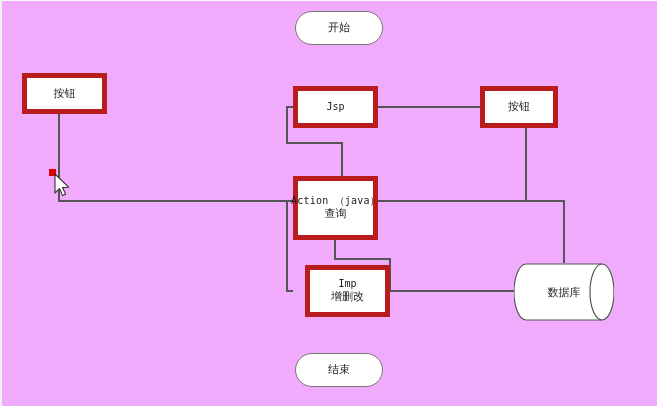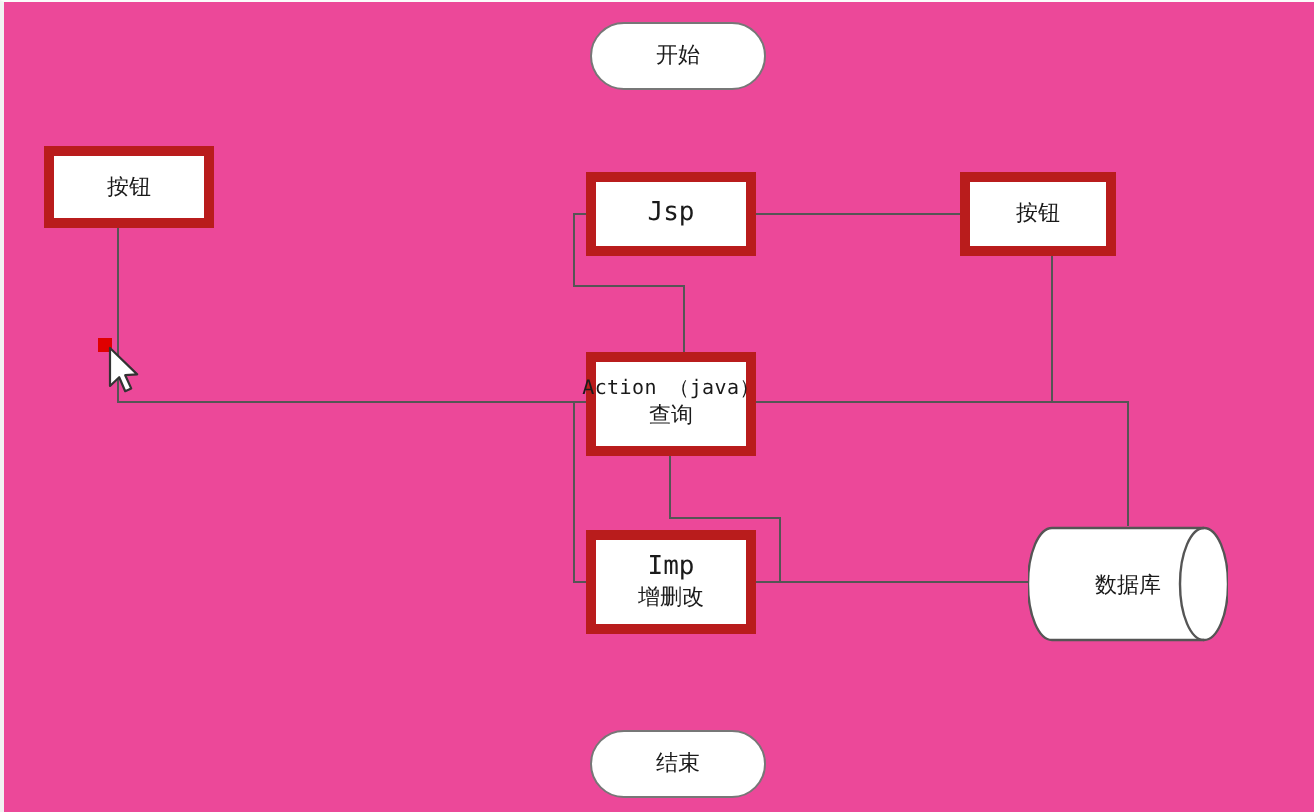--- a/index.html
+++ b/index.html
@@ -8,21 +8,21 @@
     padding: 0;
     background: #ffffff;
   }
   body {
     font-family: "Liberation Sans", sans-serif;
   }
   #canvas {
     position: relative;
     width: 657px;
     height: 406px;
-    background: #ec4899;
+    background: #f0abfc;
     overflow: hidden;
     border-left: 2px solid #f2f2f2;
     border-top: 1px solid #fbfbfb;
     box-sizing: border-box;
   }
   #wires {
     position: absolute;
     left: 0;
     top: 0;
     width: 657px;
@@ -54,21 +54,21 @@
     font-size: 11px;
   }
   .mono-label {
     font-family: "DejaVu Sans Mono", "Liberation Mono", monospace;
     font-size: 10px;
     letter-spacing: 0.2px;
     white-space: nowrap;
   }
   .small-mono {
     font-family: "DejaVu Sans Mono", "Liberation Mono", monospace;
-    font-size: 13px;
+    font-size: 10px;
   }
   .cylinder {
     position: absolute;
     z-index: 2;
   }
   .cylinder .cyl-text {
     position: absolute;
     left: 0;
     top: 0;
     width: 100%;
@@ -120,40 +120,40 @@
   </div>
 
   <div class="node rect" style="left:291px; top:85px; width:85px; height:42px;">
     <span class="small-mono">Jsp</span>
   </div>
 
   <div class="node rect" style="left:478px; top:85px; width:78px; height:42px;">
     <span class="cn-label">按钮</span>
   </div>
 
-  <div class="node rect" style="left:291px; top:175px; width:85px; height:52px;">
+  <div class="node rect" style="left:291px; top:175px; width:85px; height:64px;">
     <span class="mono-label">Action （java）</span>
     <span class="cn-label">查询</span>
   </div>
 
-  <div class="node rect" style="left:291px; top:264px; width:85px; height:52px;">
+  <div class="node rect" style="left:303px; top:264px; width:85px; height:52px;">
     <span class="small-mono">Imp</span>
     <span class="cn-label">增删改</span>
   </div>
 
   <div class="cylinder" style="left:512px; top:262px; width:100px; height:58px;">
     <svg width="100" height="58" viewBox="0 0 100 58">
       <path d="M 12 1 L 88 1 A 12 28 0 0 1 88 57 L 12 57 A 12 28 0 0 1 12 1 Z" fill="#ffffff" stroke="#555555" stroke-width="1.2"></path>
       <path d="M 88 1 A 12 28 0 0 0 88 57" fill="none" stroke="#555555" stroke-width="1.2"></path>
     </svg>
     <span class="cyl-text">数据库</span>
   </div>
 
 
-  <div class="node terminal" style="left:293px; top:364px; width:88px; height:34px;">
+  <div class="node terminal" style="left:293px; top:352px; width:88px; height:34px;">
     <span class="cn-label">结束</span>
   </div>
 
   <div id="endpoint-handle" style="left:47px; top:168px;"></div>
 
   <svg id="mouse-cursor" style="left:52px; top:172px;" width="18" height="26" viewBox="0 0 18 26">
     <path d="M 1 1 L 1 20 L 5.6 15.6 L 8.6 22.6 L 11.6 21.2 L 8.6 14.6 L 14.6 14.2 Z" fill="#ffffff" stroke="#333333" stroke-width="1.1" stroke-linejoin="round"></path>
   </svg>
 
 </div>

